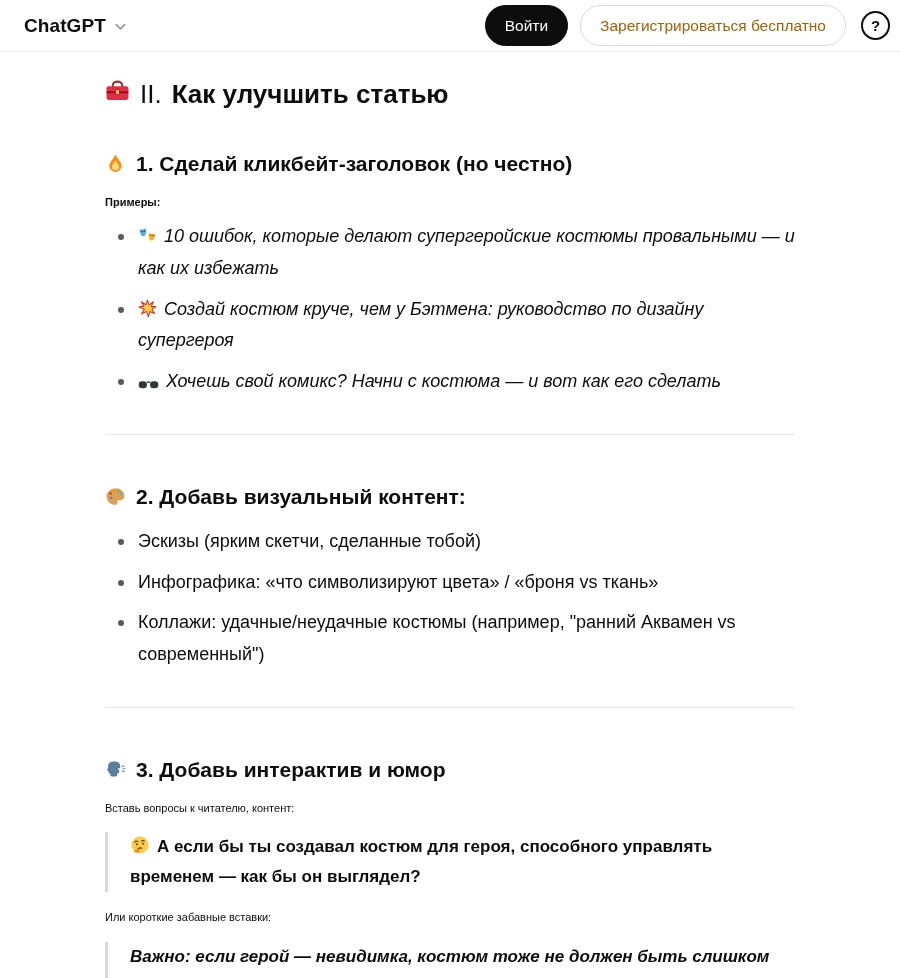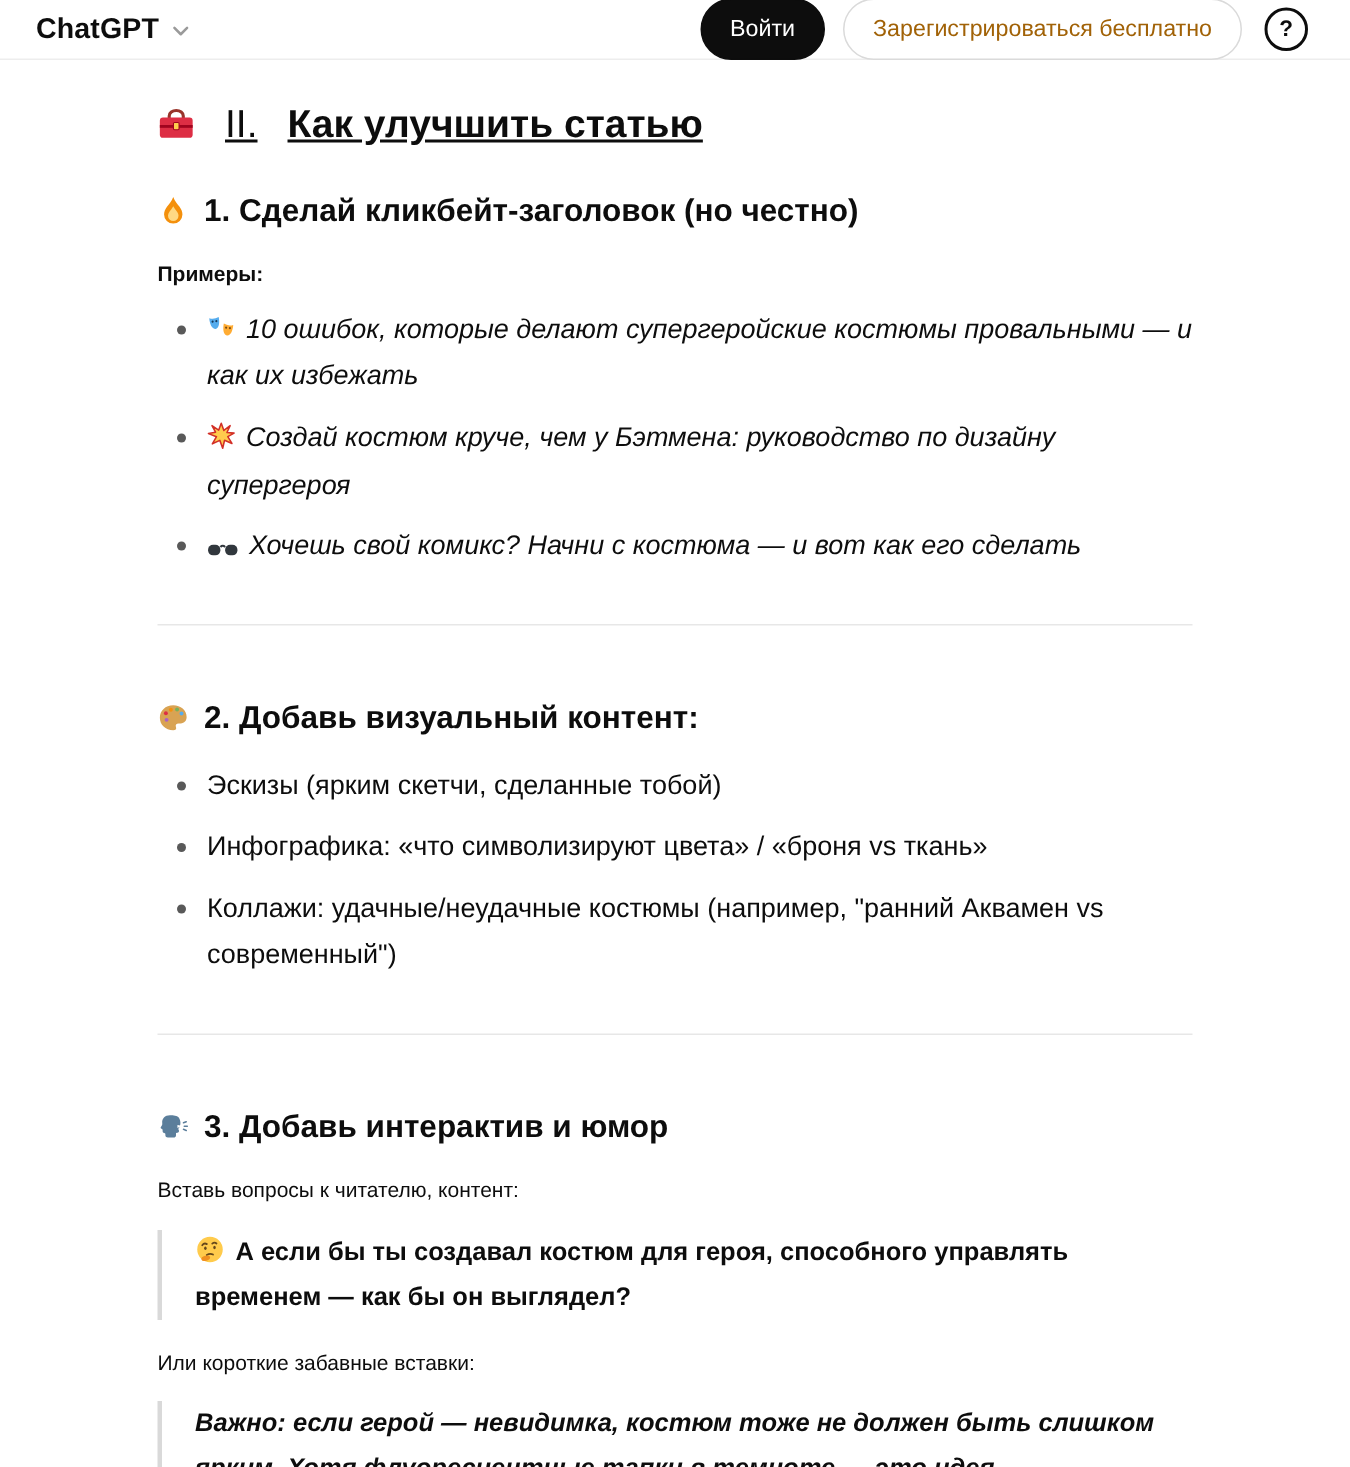--- a/index.html
+++ b/index.html
@@ -3,46 +3,46 @@
 <meta charset="utf-8">
 <style>
   * { margin:0; padding:0; box-sizing:border-box; }
   html,body { width:900px; height:978px; overflow:hidden; }
   body {
     font-family:"Liberation Sans","DejaVu Sans",sans-serif;
     color:#0d0d0d; background:#fff;
   }
   
   .topbar {
-    height:40px; display:flex; align-items:center; justify-content:space-between;
-    padding:0 28px 0 24px; border-bottom:1px solid #ededed; background:#fff;
+    height:52px; display:flex; align-items:center; justify-content:space-between;
+    padding:0 10px 0 24px; border-bottom:1px solid #ededed; background:#fff;
   }
   .brand { display:flex; align-items:center; gap:7px; cursor:pointer; }
   .brand-name { font-size:19px; font-weight:600; letter-spacing:.1px; }
   .chev { display:flex; align-items:center; margin-top:2px; }
   .topbar-right { display:flex; align-items:center; gap:12px; }
   .pill {
     height:41px; display:flex; align-items:center; justify-content:center;
     border-radius:9999px; font-size:15.5px; font-weight:500; padding:0 19px;
     cursor:pointer; white-space:nowrap; font-family:inherit;
   }
   .pill-dark { background:#0d0d0d; color:#fff; border:1px solid #0d0d0d; }
   .pill-light { background:#fff; color:#a16207; border:1px solid #dadada; }
   .help-circle {
     width:29px; height:29px; border-radius:50%; border:2px solid #0d0d0d;
     display:flex; align-items:center; justify-content:center;
     font-size:15px; font-weight:700; background:#fff; cursor:pointer; margin-left:3px;
   }
   
   .content { width:690px; margin:0 auto; padding-top:26px; }
-  .doc-title { display:flex; align-items:center; gap:20px; font-size:26px; line-height:1.3; font-weight:700;text-decoration:underline; }
+  .doc-title { display:flex; align-items:flex-start; gap:10px; font-size:26px; line-height:1.3; font-weight:700; }
   .title-prefix { font-weight:400; }
   .section-heading { display:flex; align-items:center; gap:10px; font-size:21px; line-height:1.3; font-weight:700; margin-top:48px; }
-  .section-heading.first { margin-top:27px;text-align:right; }
-  .body-p { margin-top:16px; font-size:14px; line-height:1.76; }
+  .section-heading.first { margin-top:38px;text-align:right; }
+  .body-p { margin-top:16px; font-size:11px; line-height:1.76; }
   .bold { font-weight:700; }
   ul.list { list-style:none; margin-top:4px; }
   ul.list.spaced { margin-top:16px; }
   ul.list li { position:relative; padding-left:33px; margin-top:9px; font-size:18px; line-height:1.76; }
   ul.list li::before {
     content:''; position:absolute; left:13px; top:13px;
     width:6px; height:6px; border-radius:50%; background:#595959;
   }
   .italic { font-style:italic; }
   hr.divider { border:none; height:1px; background:#e7e7e7; margin-top:36px; }

